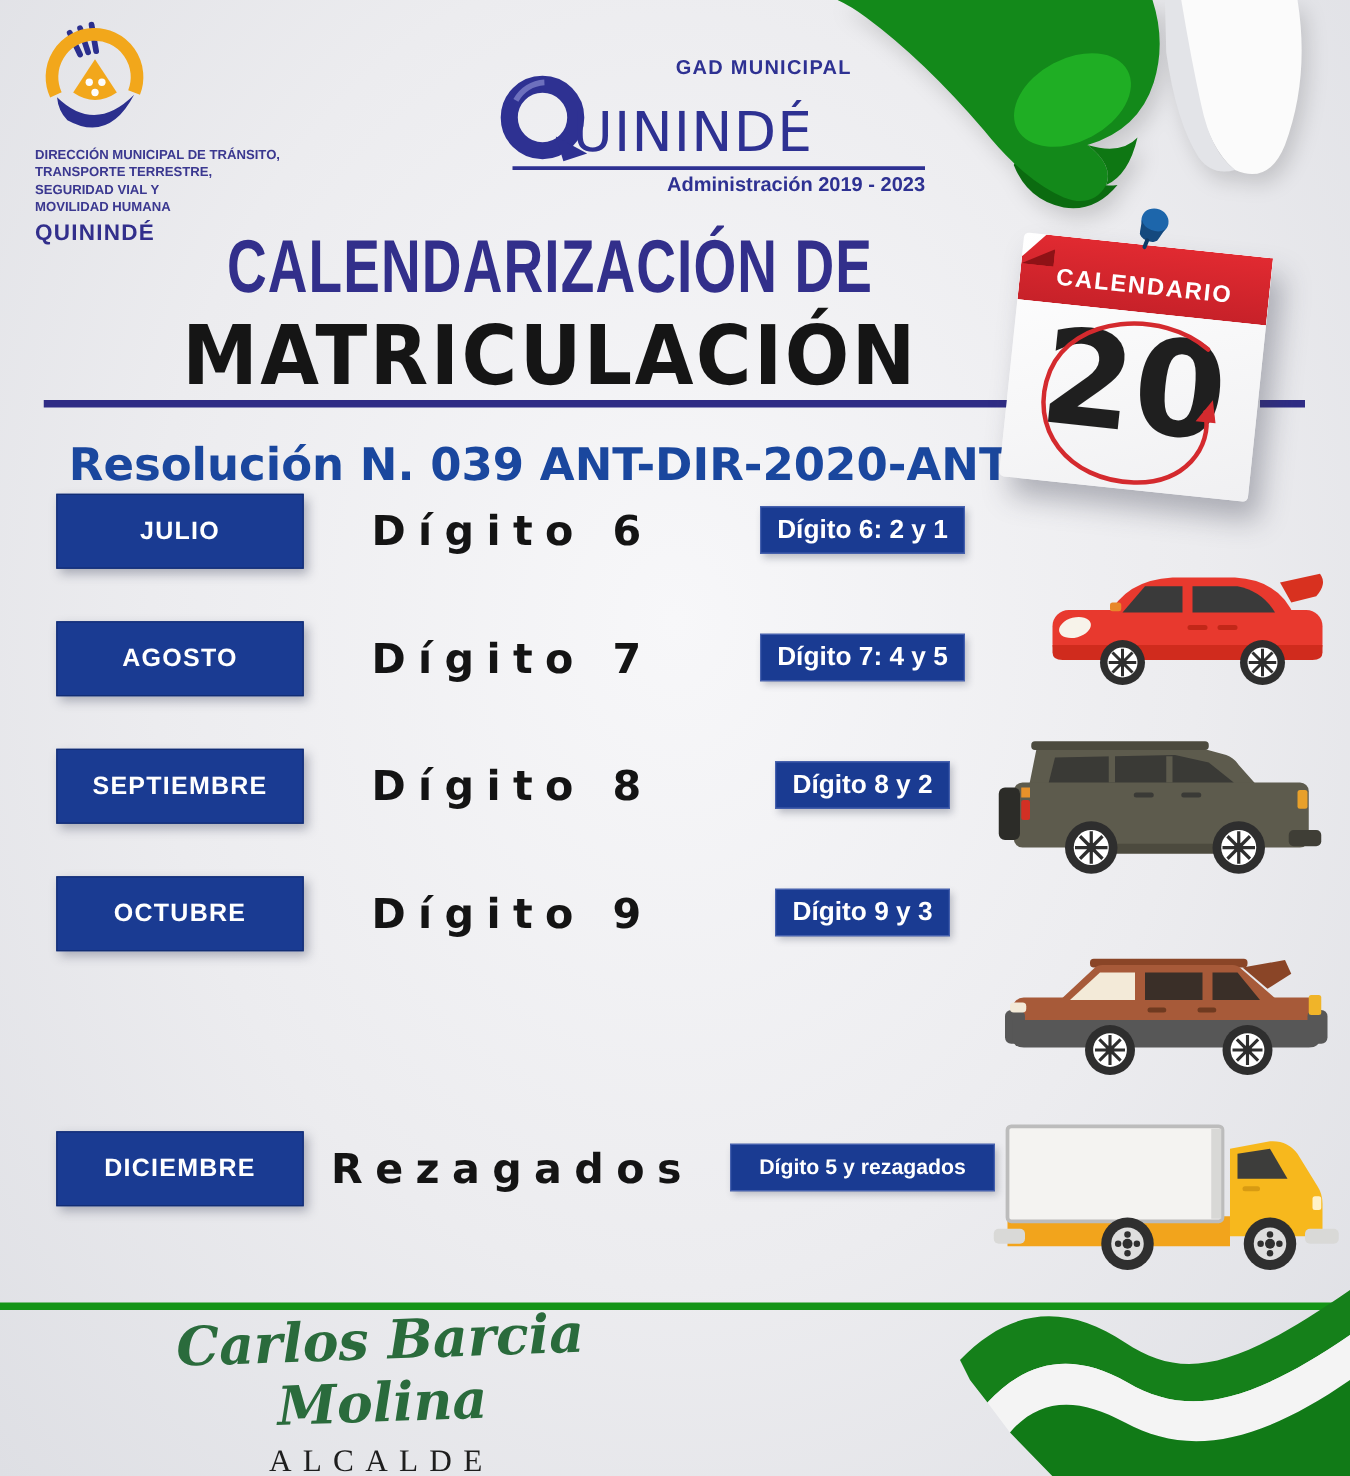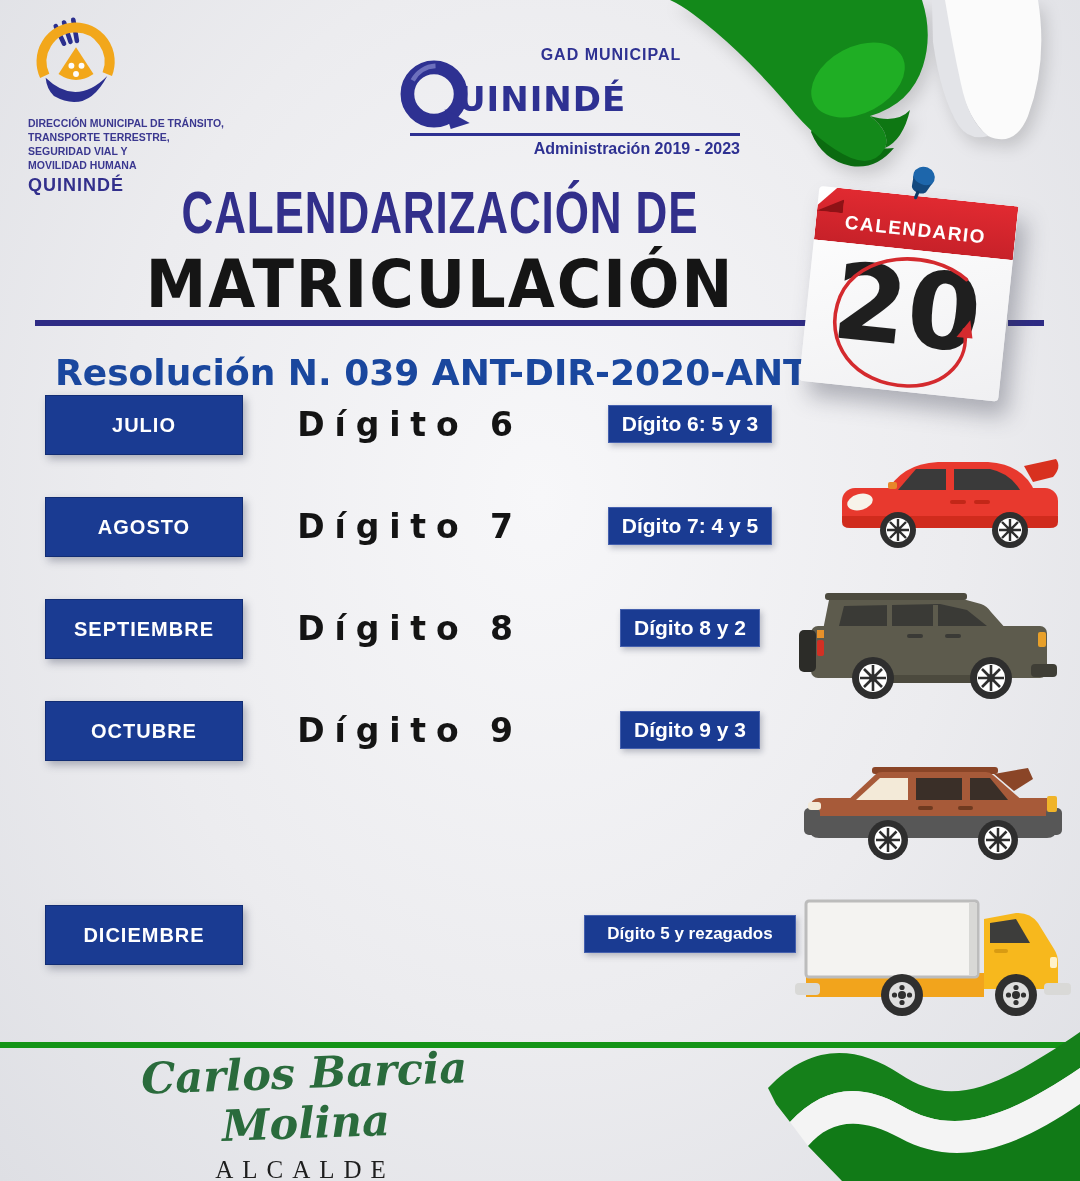--- a/index.html
+++ b/index.html
@@ -9,21 +9,21 @@
     font-family:"Liberation Sans",sans-serif;
   }
   
   .org{position:absolute;left:28px;top:17px;width:244px;text-align:left;z-index:2;}
   .org-lines{margin-top:4px;font-size:10.5px;font-weight:700;color:#3b3890;line-height:1.32;}
   .org-city{margin-top:3px;font-size:18px;font-weight:800;color:#322f8c;letter-spacing:1px;}
   
   .muni{position:absolute;left:396px;top:46px;width:390px;z-index:2;color:#2e3192;}
   .muni-tag{margin-left:110px;width:210px;text-align:center;font-size:16px;font-weight:800;letter-spacing:1px;}
   .muni-row{display:flex;align-items:flex-end;margin-top:-8px;}
-  .muni-name{font-family:"DejaVu Sans",sans-serif;font-size:34px;font-weight:700;letter-spacing:1px;line-height:1;margin-left:-14px;padding-bottom:16px;}
+  .muni-name{font-family:"DejaVu Sans",sans-serif;font-size:44px;font-weight:400;letter-spacing:1px;line-height:1;margin-left:-14px;padding-bottom:3px;}
   .muni-rule{height:3px;background:#2e3192;width:330px;margin:1px 0 4px 14px;}
   .muni-admin{width:330px;margin-left:14px;text-align:right;font-size:16px;font-weight:700;}
   
   .heading{position:absolute;left:25px;top:184px;width:830px;text-align:center;z-index:2;}
   .t1{font-size:50px;font-weight:700;color:#322f8b;letter-spacing:1px;transform:scale(.88,1.2);transform-origin:50% 50%;}
   .t2{margin-top:6px;font-family:"DejaVu Sans",sans-serif;font-size:62px;font-weight:800;color:#151515;letter-spacing:2px;transform:scale(.98,1.06);}
   .divider{position:absolute;left:35px;top:320px;width:788px;height:6px;background:#2f2c85;z-index:1;}
   .divider-dash{position:absolute;left:1008px;top:320px;width:36px;height:6px;background:#2f2c85;z-index:2;}
   .resolution{position:absolute;left:55px;top:333px;font-family:"DejaVu Sans",sans-serif;font-size:36px;font-weight:800;color:#1a479e;z-index:2;white-space:nowrap;margin-top:19px;}
   
@@ -131,21 +131,21 @@
       <ellipse cx="15" cy="12" rx="11" ry="10" fill="#1d66ab"></ellipse>
       <path d="M5,15 a11,8 0 0 0 20,0 l-2,9 a8,5 0 0 1 -16,0 Z" fill="#14497e"></path>
       <rect x="13.4" y="27" width="3.2" height="9" rx="1.6" fill="#0e3a66"></rect>
     </svg>
   </div>
 
   <div class="row r0">
     <div class="month-box">JULIO</div>
     <div class="digit">Dígito 6</div>
     <div class="plate-wrap">
-        <span class="plate">Dígito 6: 5 y 3</span>
+        <span class="plate">Dígito 6: 2 y 1</span>
       </div>
   </div>
   <div class="row r1">
     <div class="month-box">AGOSTO</div>
     <div class="digit">Dígito 7</div>
     <div class="plate-wrap">
         <span class="plate">Dígito 7: 4 y 5</span>
       </div>
   </div>
   <div class="row r2">
@@ -157,20 +157,21 @@
   </div>
   <div class="row r3">
     <div class="month-box">OCTUBRE</div>
     <div class="digit">Dígito 9</div>
     <div class="plate-wrap">
         <span class="plate">Dígito 9 y 3</span>
       </div>
   </div>
   <div class="row r5">
     <div class="month-box">DICIEMBRE</div>
+    <div class="digit">Rezagados</div>
     <div class="plate-wrap">
         <span class="plate">Dígito 5 y rezagados</span>
       </div>
   </div>
 
   <svg class="veh v-red" width="245" height="110" viewBox="0 0 245 110">
     <path d="M196,24 L228,17 Q234,25 225,35 L205,40 Z" fill="#d8311f"></path>
     <path d="M58,52 Q72,22 110,20 L160,20 Q196,22 208,52 Z" fill="#e8392e"></path>
     <rect x="14" y="46" width="216" height="40" rx="13" fill="#e8392e"></rect>
     <path d="M70,48 L88,27 L118,27 L118,48 Z" fill="#3a3a3a"></path>

